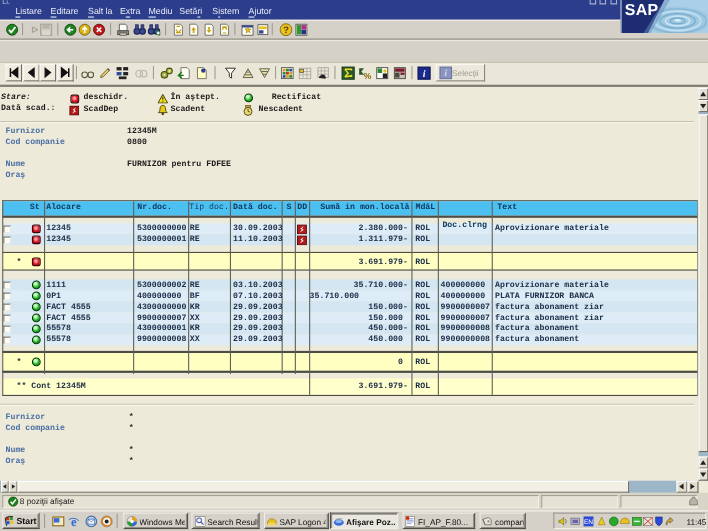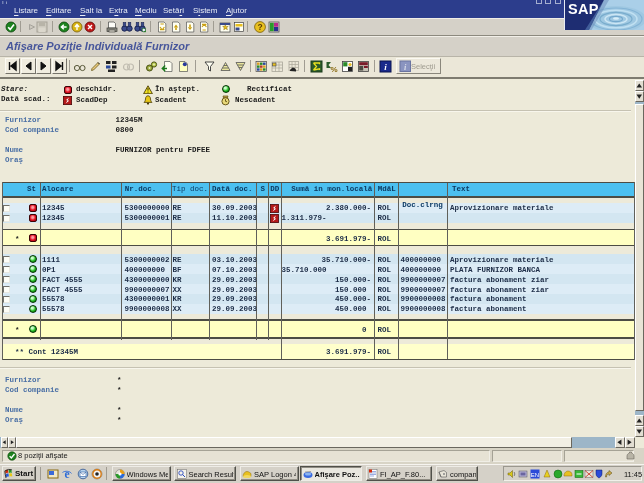--- a/index.html
+++ b/index.html
@@ -127,21 +127,20 @@
 <ellipse cx="52" cy="19" rx="6.5" ry="2.6" fill="none" stroke="#74a8cc" stroke-width="1.1"></ellipse>
 <ellipse cx="52" cy="18.5" rx="3" ry="1.3" fill="#d8eef8"></ellipse>
 </g>
 <path d="M0 0 L40 0 L25 30 L0 30 Z" fill="#1e2d72"></path>
 <path d="M40 0 L25 30 L21 30 Z" fill="#45639e" opacity="0.9"></path>
 <path d="M40 0 L45 0 L27.5 30 L25 30 Z" fill="#6f8fbc" opacity="0.55"></path>
 <text x="4" y="14" font-family="Liberation Sans" font-size="14.5" font-weight="bold" fill="#fff" letter-spacing="0.3">SAP</text>
 <rect x="0" y="0" width="1" height="30" fill="#e8ecf4"></rect>
 </svg>
 <div class="a" style="left:0;top:35px;width:644px;height:21px;background:#d5d1c8;border-top:1px solid #8c897e;box-shadow:inset 0 1px 0 #f2efe8;box-sizing:border-box"></div>
-<div class="a" style="left:6px;top:40px;font-size:11px;font-weight:bold;font-style:italic;color:#47569b">Afişare Poziţie Individuală Furnizor</div>
 <div class="a" style="left:0;top:56px;width:644px;height:23px;background:#ebe7d8;border-top:1px solid #b8b4a8;border-bottom:2px solid #7e7b70;box-sizing:border-box"></div>
 <div class="abtn" style="left:5px"></div>
 <svg class="a" style="left:6px;top:59px" width="13" height="14" viewBox="0 0 12 14">
       <path d="M3 3 L3 11 M9.5 3 L4.5 7 L9.5 11 Z" stroke="#111" fill="#111" stroke-width="1.4"></path>
     </svg>
 <div class="abtn" style="left:20.5px"></div>
 <svg class="a" style="left:21.5px;top:59px" width="13" height="14" viewBox="0 0 12 14">
       <path d="M8.5 3 L3.5 7 L8.5 11 Z" stroke="#111" fill="#111" stroke-width="1"></path>
     </svg>
 <div class="abtn" style="left:36px"></div>
@@ -357,21 +356,21 @@
 <div class="cb" style="left:3px;top:214.7px"></div>
 <div class="led" style="left:29px;top:214.2px"></div>
 <div class="m" style="left:42px;top:214.4px;color:#20304a;">12345</div>
 <div class="m" style="left:124.5px;top:214.4px;color:#20304a;">5300000001</div>
 <div class="m" style="left:172.5px;top:214.4px;color:#20304a;">RE</div>
 <div class="m" style="left:211.9px;top:214.4px;color:#20304a;">11.10.2003</div>
 <svg class="a" style="left:269.5px;top:214.2px" width="9" height="9" viewBox="0 0 9 9">
       <rect x="0.4" y="0.4" width="8.2" height="8.2" fill="#b41a1a" stroke="#4a0808" stroke-width="0.8"></rect>
       <path d="M6 1.5 L3 4 L4.5 4.6 L2.6 7.4 L6.2 4.8 L4.6 4.2 Z" fill="#fff"></path>
     </svg>
-<div class="m" style="left:281.4px;top:214.4px;width:89.5px;text-align:left;color:#20304a">1.311.979-</div>
+<div class="m" style="left:281.4px;top:214.4px;width:89.5px;text-align:right;color:#20304a">1.311.979-</div>
 <div class="m" style="left:377.5px;top:214.4px;color:#20304a;">ROL</div>
 <div class="cb" style="left:3px;top:255.9px"></div>
 <div class="orb" style="left:29px;top:255.4px"></div>
 <div class="m" style="left:42px;top:255.6px;color:#20304a;">1111</div>
 <div class="m" style="left:124.5px;top:255.6px;color:#20304a;">5300000002</div>
 <div class="m" style="left:172.5px;top:255.6px;color:#20304a;">RE</div>
 <div class="m" style="left:211.9px;top:255.6px;color:#20304a;">03.10.2003</div>
 <div class="m" style="left:281.4px;top:255.6px;width:89.5px;text-align:right;color:#20304a">35.710.000-</div>
 <div class="m" style="left:377.5px;top:255.6px;color:#20304a;">ROL</div>
 <div class="m" style="left:400.5px;top:255.6px;color:#20304a;">400000000</div>

